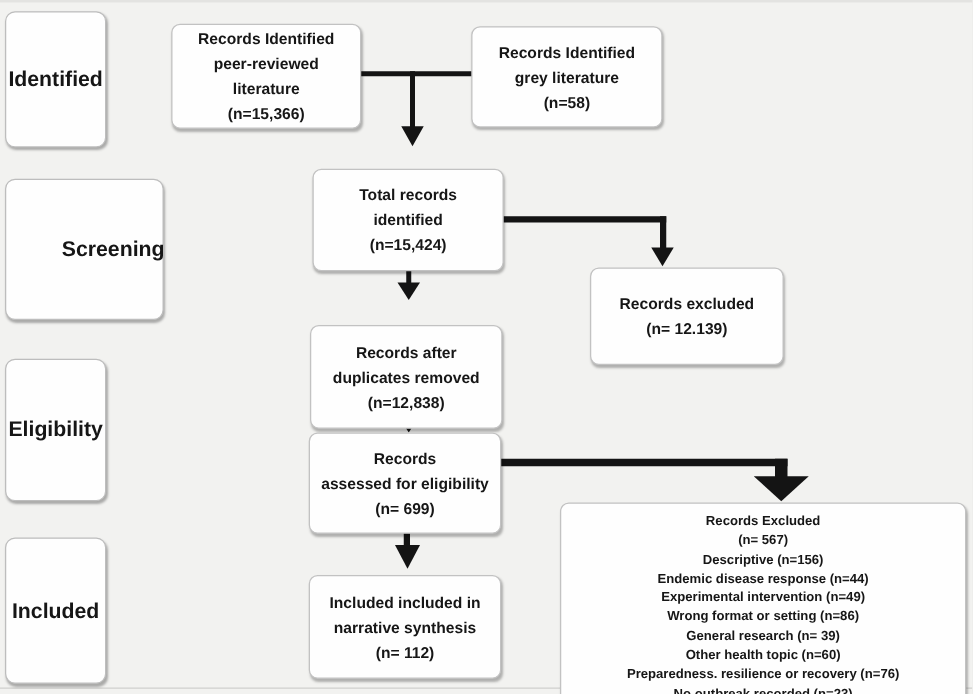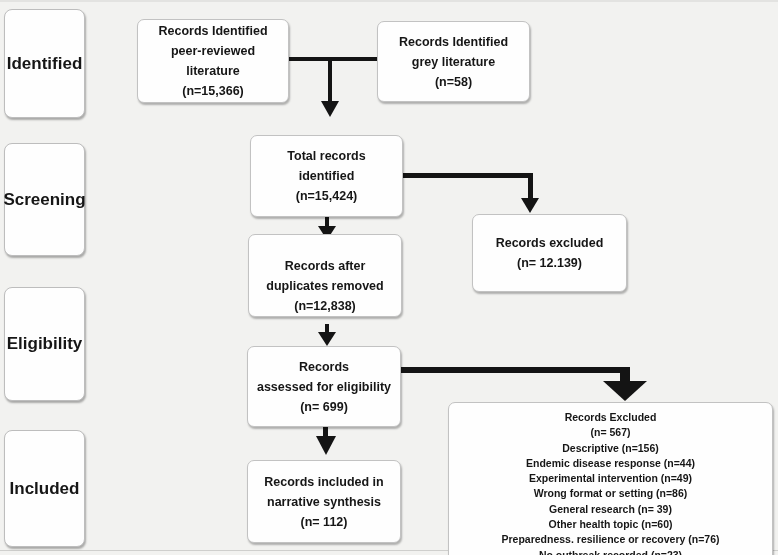--- a/index.html
+++ b/index.html
@@ -45,21 +45,21 @@
 </head>
 <body>
 
 <div class="canvas">
 
   <div class="edge-bottom"></div>
 
   <div class="stage" style="left:4px;top:7px;width:79px;height:107px;">
     <span>Identified</span>
   </div>
-  <div class="stage" style="left:4px;top:141px;width:79px;height:111px;">
+  <div class="stage" style="left:4px;top:141px;width:79px;height:111px;padding-left:46px;">
     <span>Screening</span>
   </div>
   <div class="stage" style="left:4px;top:285px;width:79px;height:112px;">
     <span>Eligibility</span>
   </div>
   <div class="stage" style="left:4px;top:428px;width:79px;height:115px;">
     <span>Included</span>
   </div>
 
   <div class="node" style="left:137px;top:17px;width:150px;height:82px;">
@@ -90,21 +90,21 @@
   <div class="ah" style="left:521px;top:196px;border-left:9px solid transparent;border-right:9px solid transparent;border-top:15px solid #141414;"></div>
 
   <div class="node" style="left:472px;top:212px;width:153px;height:76px;">
     <div class="ln">Records excluded</div>
     <div class="ln">(n= 12.139)</div>
   </div>
 
   <div class="line" style="left:325px;top:213px;width:4px;height:12px;"></div>
   <div class="ah" style="left:318px;top:224px;border-left:9px solid transparent;border-right:9px solid transparent;border-top:14px solid #141414;"></div>
 
-  <div class="node" style="left:248px;top:232px;width:152px;height:81px;justify-content:flex-end;">
+  <div class="node" style="left:248px;top:258px;width:152px;height:81px;">
     <div class="ln">Records after</div>
     <div class="ln">duplicates removed</div>
     <div class="ln">(n=12,838)</div>
   </div>
 
   <div class="line" style="left:325px;top:322px;width:4px;height:10px;"></div>
   <div class="ah" style="left:318px;top:330px;border-left:9px solid transparent;border-right:9px solid transparent;border-top:14px solid #141414;"></div>
 
   <div class="node" style="left:247px;top:344px;width:152px;height:79px;">
     <div class="ln">Records</div>
@@ -113,21 +113,21 @@
   </div>
 
   <div class="line" style="left:399px;top:365px;width:231px;height:6px;"></div>
   <div class="line" style="left:620px;top:365px;width:10px;height:16px;"></div>
   <div class="ah" style="left:603px;top:379px;border-left:22px solid transparent;border-right:22px solid transparent;border-top:20px solid #141414;"></div>
 
   <div class="line" style="left:323px;top:423px;width:5px;height:13px;"></div>
   <div class="ah" style="left:316px;top:434px;border-left:10px solid transparent;border-right:10px solid transparent;border-top:19px solid #141414;"></div>
 
   <div class="node" style="left:247px;top:458px;width:152px;height:81px;">
-    <div class="ln">Records included in</div>
+    <div class="ln">Included included in</div>
     <div class="ln">narrative synthesis</div>
     <div class="ln">(n= 112)</div>
   </div>
 
   <div class="node small" style="left:448px;top:400px;width:325px;height:160px;border-bottom-left-radius:0;border-bottom-right-radius:0;">
     <div class="ln">Records Excluded</div>
     <div class="ln">(n= 567)</div>
     <div class="ln">Descriptive (n=156)</div>
     <div class="ln">Endemic disease response (n=44)</div>
     <div class="ln">Experimental intervention (n=49)</div>

